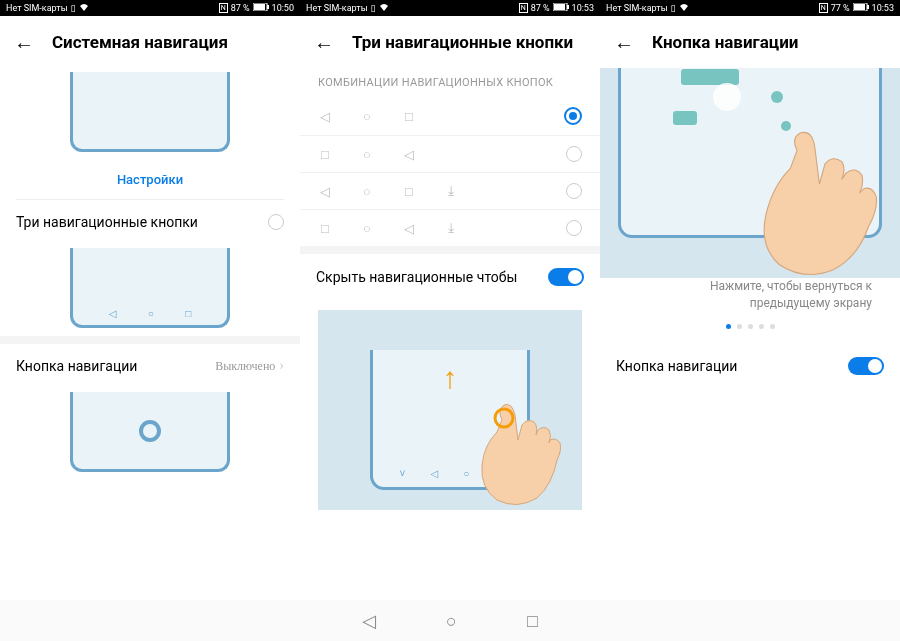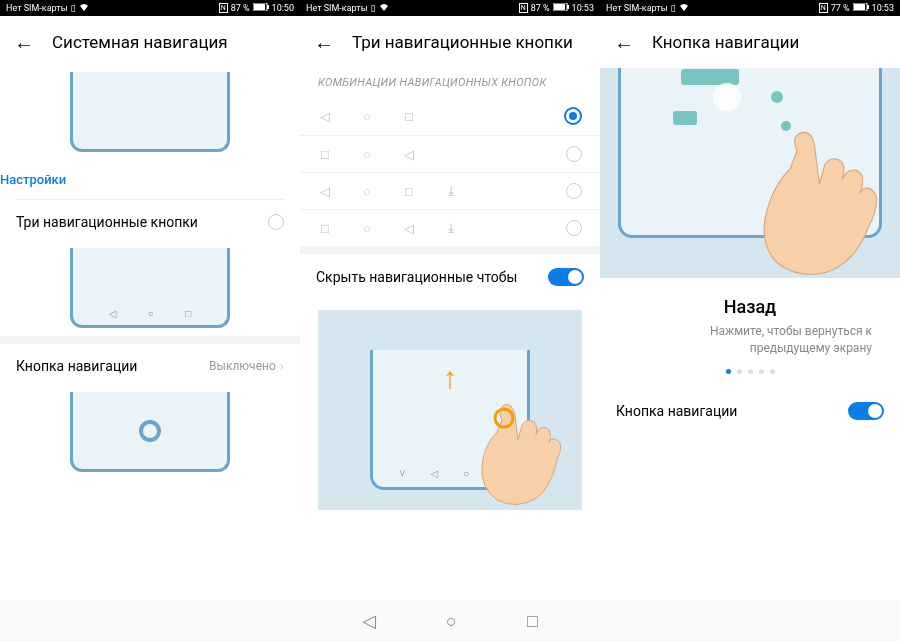--- a/index.html
+++ b/index.html
@@ -8,21 +8,21 @@
   .screen { width: 300px; height: 600px; background: #fff; position: relative; overflow: hidden; }
   
   
   .status-bar { background: #000; color: #fff; height: 16px; display: flex; align-items: center; justify-content: space-between; padding: 0 6px; font-size: 9px; }
   .status-left { display: flex; align-items: center; gap: 3px; }
   .status-right { display: flex; align-items: center; gap: 3px; }
   
   
   .header { display: flex; align-items: center; padding: 14px 14px; gap: 18px; }
   .back-arrow { font-size: 20px; color: #000; }
-  .header-title { font-size: 17px; font-weight: 400; color: #000; }
+  .header-title { font-size: 17px; font-weight: 700; color: #000; }
   
   
   .section-row { display: flex; align-items: center; justify-content: space-between; padding: 14px 16px; font-size: 14px; color: #000; }
   .section-row .status-text { color: #999; font-size: 12px; }
   .chevron { color: #ccc; font-size: 14px; margin-left: 4px; }
   
   
   .radio-outer { width: 18px; height: 18px; border: 2px solid #ccc; border-radius: 50%; display: inline-flex; align-items: center; justify-content: center; }
   .radio-outer.selected { border-color: #0a7de8; }
   .radio-inner { width: 8px; height: 8px; background: #0a7de8; border-radius: 50%; }
@@ -31,26 +31,26 @@
   
   .toggle { width: 36px; height: 18px; background: #0a7de8; border-radius: 10px; position: relative; }
   .toggle::after { content: ''; position: absolute; right: 2px; top: 2px; width: 14px; height: 14px; background: #fff; border-radius: 50%; }
   
   
   .phone-preview { display: flex; justify-content: center; padding: 4px 0 8px; }
   .phone-frame { width: 160px; height: 80px; border: 3px solid #6ba5cc; border-top: none; border-radius: 0 0 12px 12px; background: #eaf3f8; position: relative; }
   .phone-frame .nav-icons { position: absolute; bottom: 6px; left: 0; right: 0; display: flex; justify-content: space-around; padding: 0 20px; font-size: 10px; color: #6ba5cc; }
   .phone-frame .center-circle { position: absolute; top: 50%; left: 50%; transform: translate(-50%, -50%); width: 22px; height: 22px; border: 4px solid #6ba5cc; border-radius: 50%; }
   
-  .settings-link { padding: 12px 0; color: #0a7de8; font-size: 13px; font-weight: 500; }
+  .settings-link { text-align: center; padding: 12px 0; color: #0a7de8; font-size: 13px; font-weight: 500; }
   .divider { height: 1px; background: #eee; margin: 0 16px; }
   .gap-bar { background: #f4f4f4; height: 8px; }
   
   
-  .combo-section-title { font-size: 11px; color: #999; padding: 8px 18px; letter-spacing: 0.3px; font-style: italic; }
+  .combo-section-title { font-size: 11px; color: #999; padding: 8px 18px; letter-spacing: 0.3px; }
   .combo-row { display: flex; align-items: center; justify-content: space-between; padding: 10px 18px; border-bottom: 1px solid #f0f0f0; }
   .combo-icons { display: flex; gap: 28px; align-items: center; color: #bbb; font-size: 13px; flex: 1; }
   .combo-icons span { width: 14px; text-align: center; }
   
   
   .illust { background: #d6e6ef; margin: 10px 18px 18px; height: 200px; position: relative; overflow: hidden; display: flex; justify-content: center; }
   .illust-phone { width: 160px; height: 140px; border: 3px solid #6ba5cc; border-top: none; border-radius: 0 0 14px 14px; background: #eaf3f8; margin-top: 40px; position: relative; }
   .illust-phone .nav-icons2 { position: absolute; bottom: 8px; left: 0; right: 0; display: flex; justify-content: space-around; padding: 0 14px; font-size: 10px; color: #6ba5cc; }
   .arrow-up { position: absolute; left: 50%; top: 50px; transform: translateX(-50%); color: #f59e0b; font-size: 30px; }
   .hand { position: absolute; right: -10px; bottom: -10px; }
@@ -127,21 +127,21 @@
           <span>◁</span>
           <span>○</span>
           <span>□</span>
         </div>
       </div>
     </div>
     <div class="gap-bar"></div>
 
     <div class="section-row">
       <span>Кнопка навигации</span>
-      <span style="display:flex;align-items:center;">
+      <span style="display:flex;align-items:center;font-family:Liberation Serif, serif;">
         <span class="status-text">Выключено</span>
         <span class="chevron">›</span>
       </span>
     </div>
     <div class="phone-preview">
       <div class="phone-frame">
         <div class="center-circle"></div>
       </div>
     </div>
   </div>
@@ -266,21 +266,20 @@
         <div class="ui-bar2"></div>
         <div class="ui-dot1"></div>
         <div class="ui-dot2"></div>
         <div class="ui-circle"></div>
       </div>
       <svg class="hand-svg hand-hero" viewBox="0 0 170 170" style="width:190px;height:190px;">
         <path d="M 60 38 Q 54 26 64 22 Q 74 20 76 36 L 80 68 L 85 50 Q 92 42 100 48 Q 104 54 100 64 L 104 58 Q 112 52 118 60 Q 120 68 116 76 L 120 72 Q 128 70 131 80 Q 132 92 124 106 Q 114 134 92 145 Q 66 155 44 140 Q 26 124 32 96 Q 38 70 54 54 Z" fill="#f7cfa8" stroke="#d4a77c" stroke-width="1"></path>
       </svg>
     </div>
 
-    <div class="tutorial-title">Назад</div>
     <div class="tutorial-desc">Нажмите, чтобы вернуться к предыдущему экрану</div>
     <div class="dots-indicator">
       <span class="dot active"></span>
       <span class="dot"></span>
       <span class="dot"></span>
       <span class="dot"></span>
       <span class="dot"></span>
     </div>
 
     <div class="section-row">

